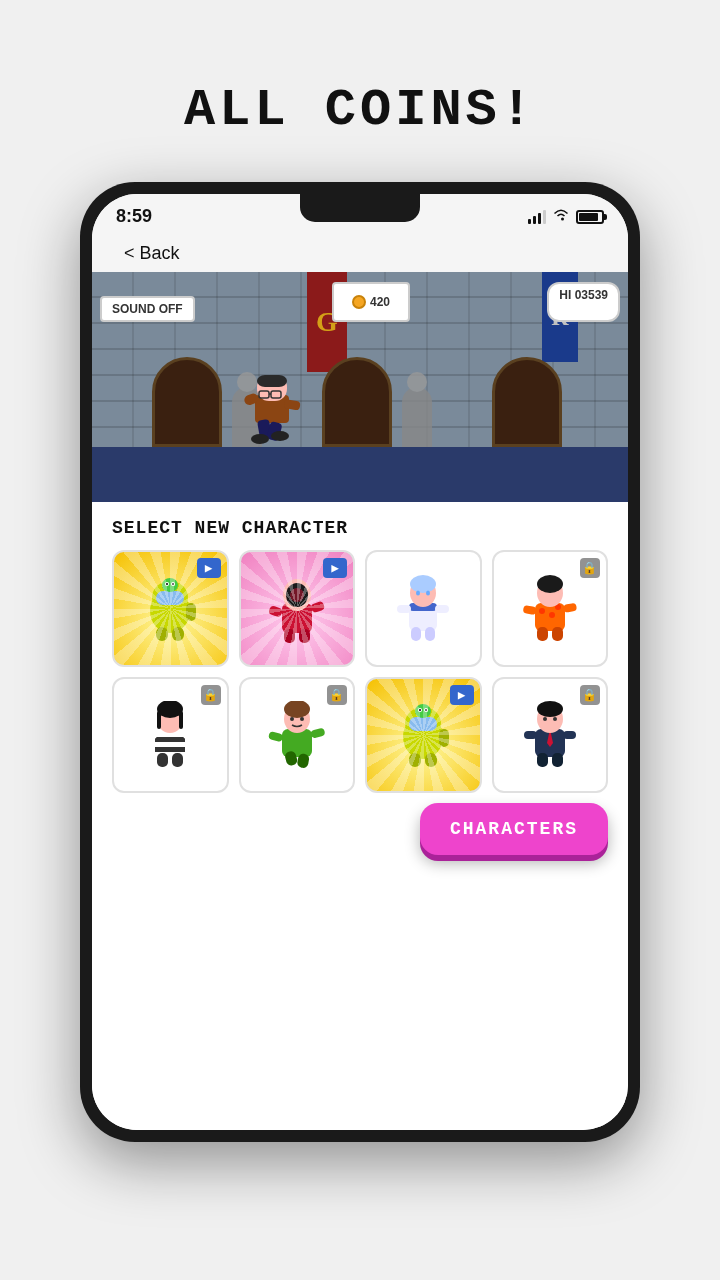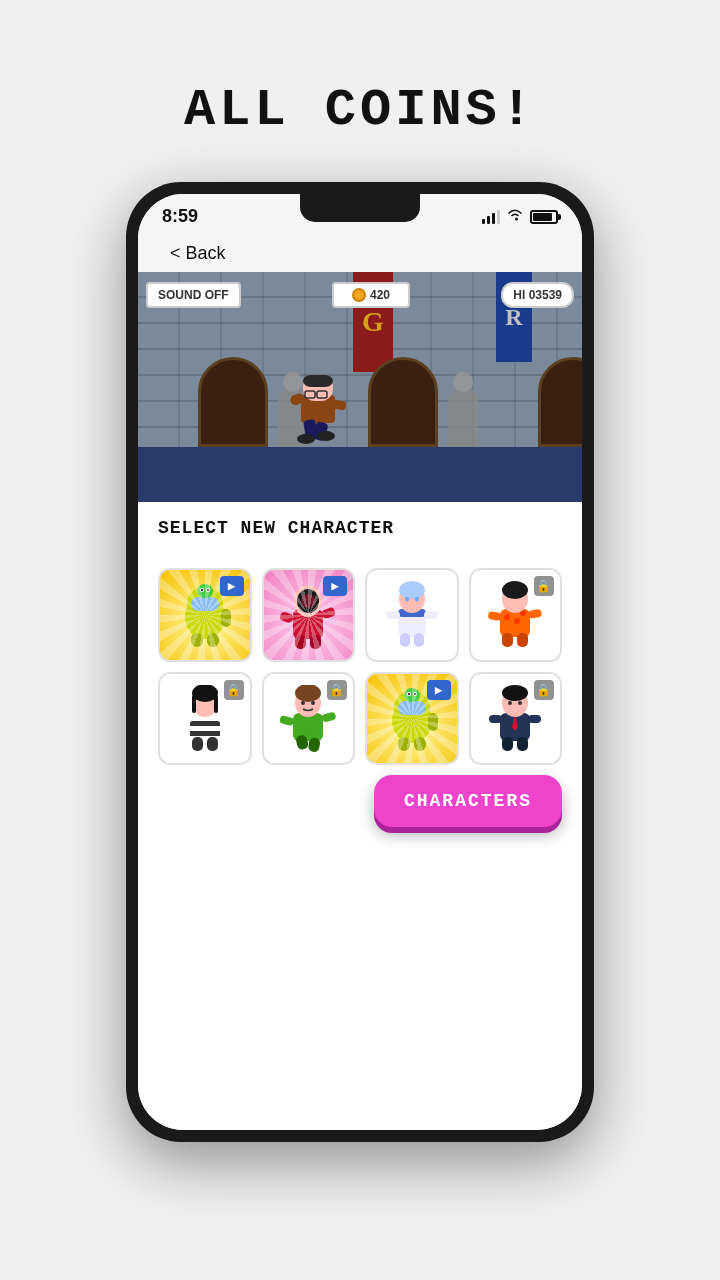--- a/index.html
+++ b/index.html
@@ -21,21 +21,21 @@
       font-weight: 900;
       font-size: 52px;
       letter-spacing: 4px;
       color: #111;
       line-height: 1.2;
       text-transform: uppercase;
     }
 
     .phone-frame {
       margin-top: 40px;
-      width: 468px;
+      width: 560px;
       height: 960px;
       background: #1a1a1a;
       border-radius: 55px;
       padding: 12px;
       box-shadow: 0 20px 60px rgba(0,0,0,0.4);
       position: relative;
     }
 
     .phone-inner {
       width: 100%;
@@ -255,20 +255,21 @@
       z-index: 5;
     }
     .hud-btn {
       background: white;
       border: 2px solid #ccc;
       padding: 4px 10px;
       font-size: 12px;
       font-weight: bold;
       border-radius: 4px;
       color: #333;
+      margin-top: 14px;
     }
     .hud-coins {
       background: white;
       border: 2px solid #ccc;
       padding: 4px 18px;
       font-size: 12px;
       font-weight: bold;
       border-radius: 4px;
       color: #333;
       display: flex;
@@ -298,21 +299,21 @@
       background: white;
       padding: 16px 20px;
       overflow: hidden;
     }
 
     .select-title {
       font-size: 18px;
       font-weight: 900;
       color: #111;
       letter-spacing: 1px;
-      margin-bottom: 30px;
+      margin-bottom: 12px;
       font-family: 'Courier New', monospace;
     }
 
     .char-grid {
       display: grid;
       grid-template-columns: repeat(4, 1fr);
       gap: 10px;
     }
 
     .char-card {

